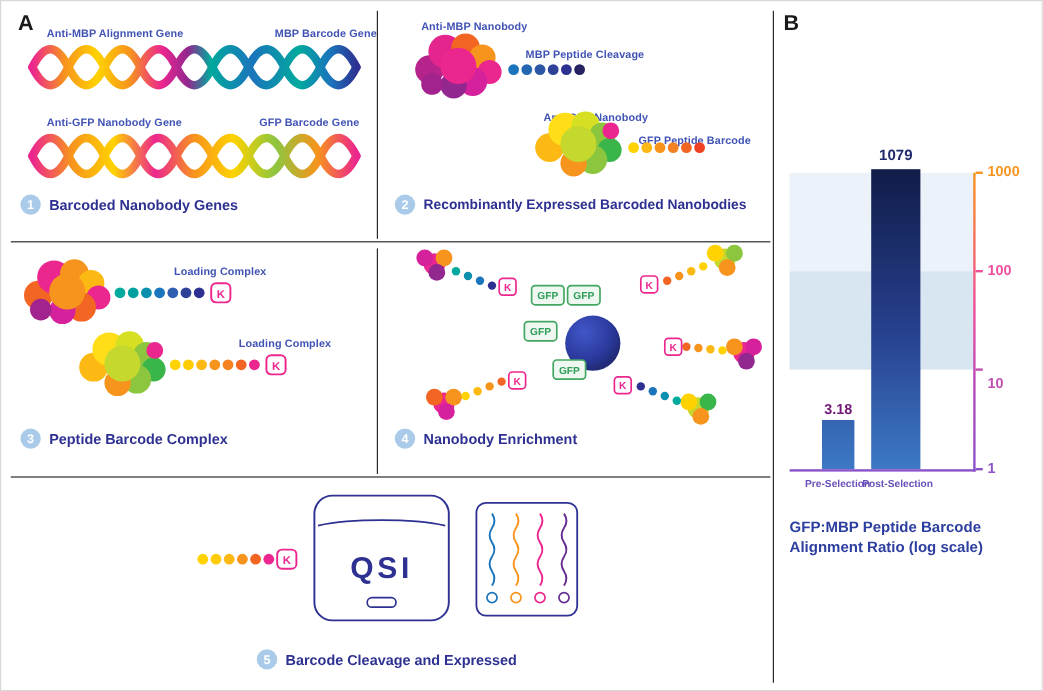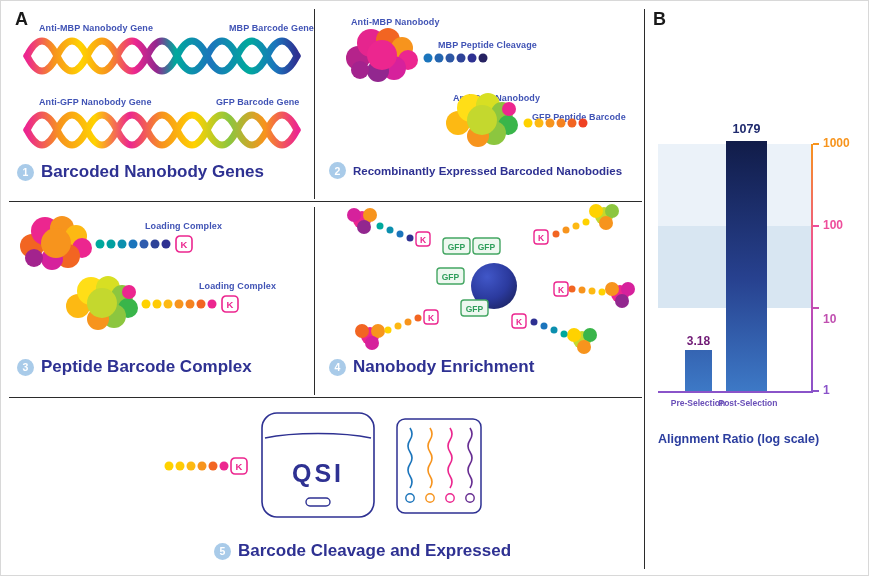--- a/index.html
+++ b/index.html
@@ -7,21 +7,21 @@
   #canvas {
     position:relative; width:869px; height:576px; background:#ffffff;
     border:1px solid #d8d8d8; overflow:hidden;
   }
   .divider { position:absolute; background:#2b2b2b; }
   .panel-label { position:absolute; font-size:18px; font-weight:700; color:#1a1a1a; }
   .lbl { position:absolute; font-size:9px; font-weight:600; color:#4053b5; white-space:nowrap; letter-spacing:0.1px; }
   .step-footer { position:absolute; display:flex; align-items:center; gap:7px; }
   .step-circle { width:17px; height:17px; border-radius:50%; background:#a9cbe9; color:#fff;
     font-size:10.5px; font-weight:700; display:flex; align-items:center; justify-content:center; flex:0 0 auto; }
-  .step-title { font-size:17px; font-weight:700; color:#2e3192; white-space:nowrap; }
+  .step-title { font-size:12px; font-weight:700; color:#2e3192; white-space:nowrap; }
   .step-title.small { font-size:11.5px; }
   svg { position:absolute; overflow:visible; }
   svg text { font-family:"Liberation Sans", sans-serif; }
 
   
   .band { position:absolute; left:657px; width:153px; }
   .band.upper { top:143px; height:82px; background:#ebf2f9; }
   .band.lower { top:225px; height:82px; background:#d8e6f2; }
   .bar { position:absolute;
     background-image:linear-gradient(180deg,#111c49 0%, #27418f 55%, #3d79c6 100%);
@@ -48,21 +48,21 @@
 
   <div class="divider" style="left:313px; top:8px; width:1px; height:190px;"></div>
   <div class="divider" style="left:8px; top:200px; width:633px; height:1px;"></div>
   <div class="divider" style="left:313px; top:206px; width:1px; height:188px;"></div>
   <div class="divider" style="left:8px; top:396px; width:633px; height:1px;"></div>
   <div class="divider" style="left:643px; top:8px; width:1px; height:560px;"></div>
 
   <div class="panel-label" style="left:14px; top:8px;">A</div>
   <div class="panel-label" style="left:652px; top:8px;">B</div>
 
-  <div class="lbl" style="left:38px; top:22px;">Anti-MBP Nanobody Gene</div>
+  <div class="lbl" style="left:38px; top:22px;">Anti-MBP Alignment Gene</div>
   <div class="lbl" style="left:198px; top:22px;padding-left:30px;">MBP Barcode Gene</div>
 
   <svg style="left:25px; top:33px;" width="272" height="44">
     <defs>
       <linearGradient id="gh1" x1="0" y1="0" x2="1" y2="0">
         <stop offset="0%" stop-color="#ec268f"></stop>
           <stop offset="10%" stop-color="#f7941d"></stop>
         <stop offset="20%" stop-color="#ffd200"></stop>
           <stop offset="30%" stop-color="#f7941d"></stop>
         <stop offset="40%" stop-color="#ec268f"></stop>
@@ -390,16 +390,17 @@
 
   <div class="tick-label" style="top:135px; color:#f7941d;">1000</div>
   <div class="tick-label" style="top:217px; color:#ee4d9b;">100</div>
   <div class="tick-label" style="top:311px; color:#c04fb0;">10</div>
   <div class="tick-label" style="top:382px; color:#8a53c9;">1</div>
 
   <div class="cat-label" style="left:662px;">Pre-Selection</div>
   <div class="cat-label" style="left:712px;">Post-Selection</div>
 
   <div class="chart-caption">
+    <div>GFP:MBP Peptide Barcode</div>
     <div>Alignment Ratio (log scale)</div>
   </div>
 
 </div>
 
 </body></html>

